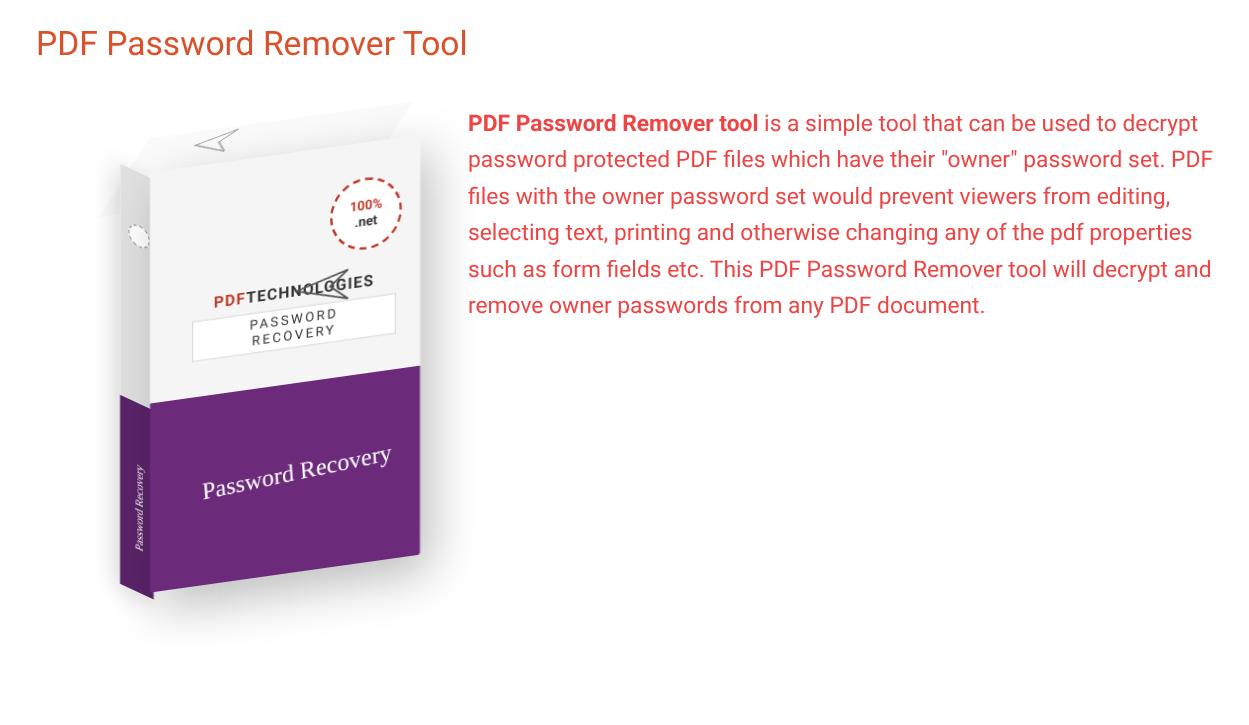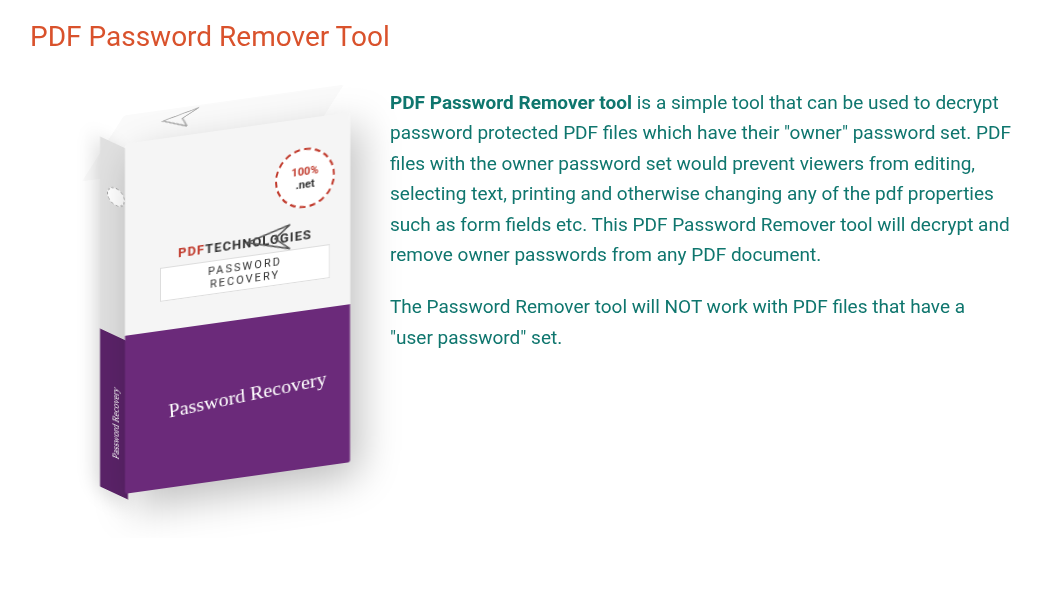--- a/index.html
+++ b/index.html
@@ -157,21 +157,21 @@
       position: absolute;
       left: 130px;
       top: 20px;
       transform: skewY(-8deg) skewX(-35deg);
     }
     .top-plane svg { width: 35px; height: 22px; opacity: 0.7; }
     .description {
       flex: 1;
       font-size: 19px;
       line-height: 1.6;
-      color: #0f766e;
+      color: #ef4444;
     }
     .description p { margin-bottom: 22px; }
     .description strong { font-weight: 700; }
   </style>
 </head>
 <body>
 
 <h1 class="page-title">PDF Password Remover Tool</h1>
 
 <div class="content-wrapper">
@@ -206,15 +206,14 @@
         <div class="recovery-label">PASSWORD RECOVERY</div>
       </div>
       <div class="front-text">Password Recovery</div>
     </div>
   </div>
 
   <div class="description">
     <p>
       <strong>PDF Password Remover tool</strong><span> is a simple tool that can be used to decrypt password protected PDF files which have their "owner" password set. PDF files with the owner password set would prevent viewers from editing, selecting text, printing and otherwise changing any of the pdf properties such as form fields etc. This PDF Password Remover tool will decrypt and remove owner passwords from any PDF document.</span>
     </p>
-    <p>The Password Remover tool will NOT work with PDF files that have a "user password" set.</p>
   </div>
 </div>
 
 </body></html>

